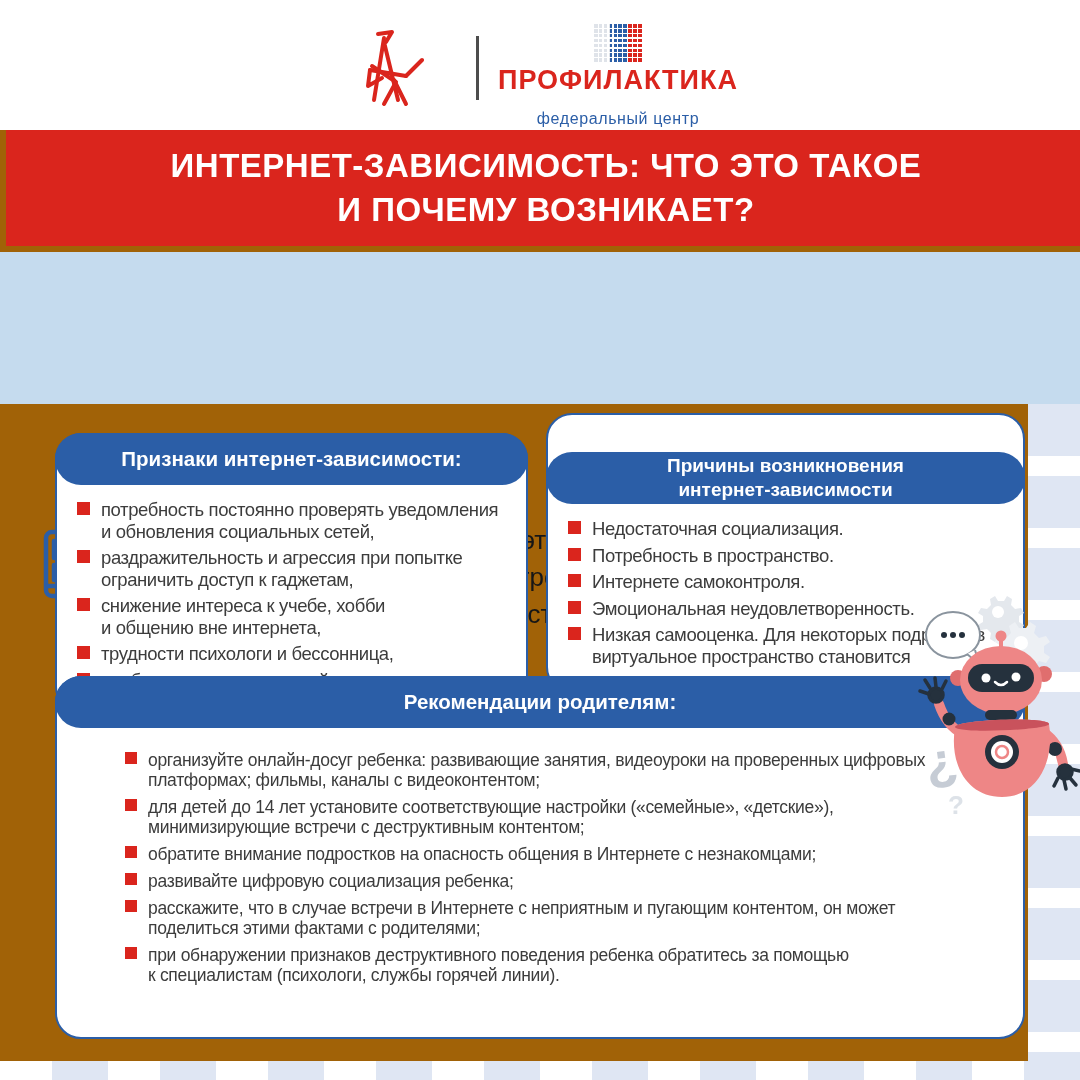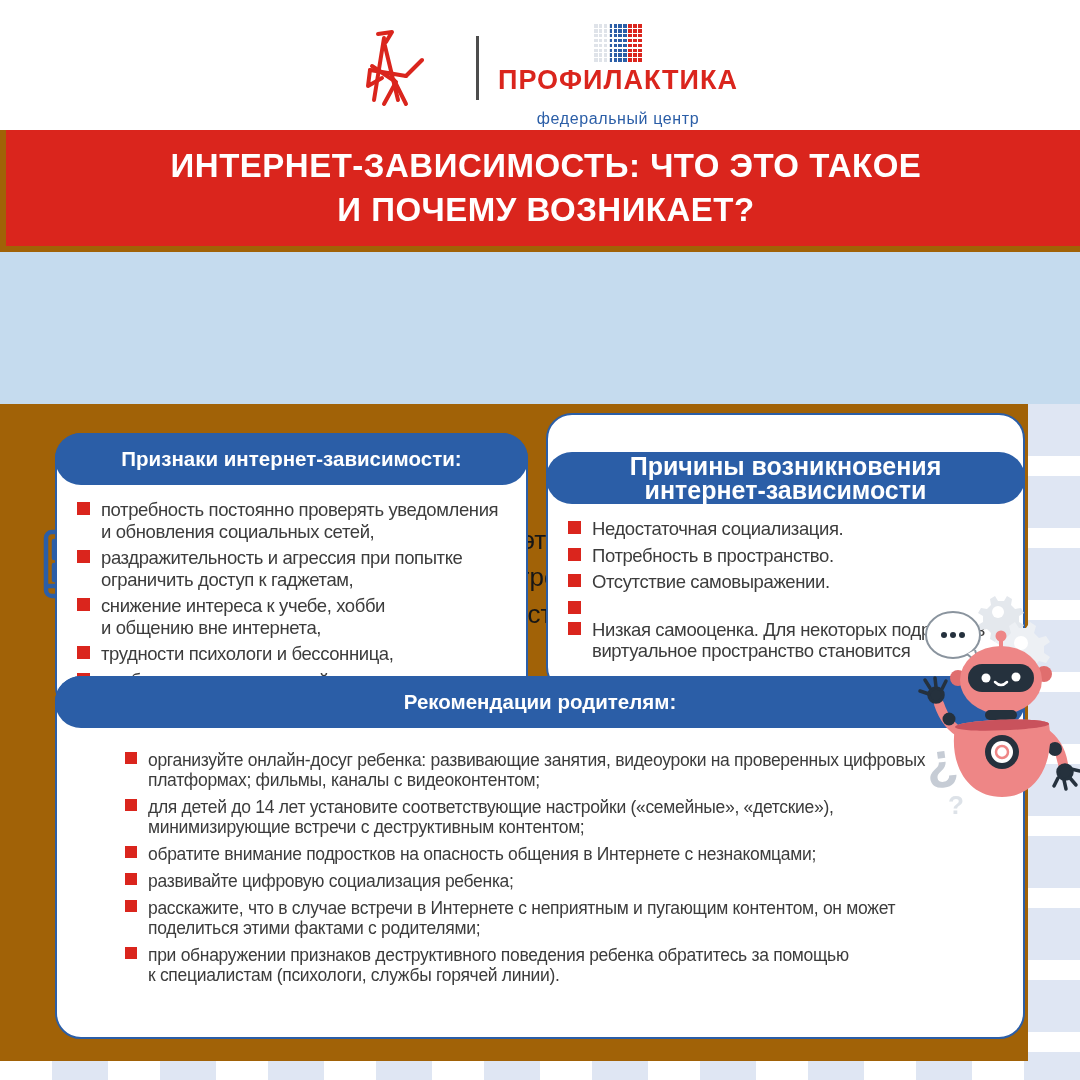--- a/index.html
+++ b/index.html
@@ -39,21 +39,21 @@
 
   
   .card{position:absolute;background:#fff;border:2px solid var(--blue);border-radius:26px;z-index:2;}
   .card-h{margin:-2px -2px 0 -2px;background:var(--blue);border-radius:26px;height:52px;
           display:flex;align-items:center;justify-content:center;text-align:center;
           color:#fff;font-weight:bold;}
   .card-signs{left:55px;top:413px;width:473px;height:280px;margin-top:20px;}
   .card-causes{left:546px;top:413px;width:479px;height:280px;}
   .card-recs{left:55px;top:676px;width:970px;height:363px;}
   .card-signs .card-h{font-size:20.5px;}
-  .card-causes .card-h{font-size:25px;line-height:24px;margin-top:37px;}
+  .card-causes .card-h{font-size:19px;line-height:24px;margin-top:37px;}
   .card-recs .card-h{font-size:20.5px;}
 
   ul.blist{list-style:none;}
   .card-signs ul.blist,.card-causes ul.blist{padding:14px 12px 0 20px;}
   .card-signs li,.card-causes li{display:flex;margin-bottom:5px;
       font-size:18.5px;line-height:21.5px;letter-spacing:-.4px;color:var(--list_text);}
   .card-recs ul.blist{padding:22px 18px 0 28px;margin-left:40px;}
   .card-recs li{display:flex;margin-bottom:7px;
       font-size:17.5px;line-height:20px;letter-spacing:-.3px;color:var(--list_text);}
   .bullet{width:13px;height:13px;background:var(--red);flex:0 0 13px;margin:3px 11px 0 0;}
@@ -175,25 +175,26 @@
           <span class="ml">Недостаточная социализация.</span>
         </li>
 
         <li>
           <span class="bullet"></span>
           <span class="ml">Потребность в пространство.</span>
         </li>
 
         <li>
           <span class="bullet"></span>
-          <span class="ml">Отсутствие самовыражении.</span>
-        </li>
-
-        <li>
-          <span class="bullet"></span>
+          <span class="ml">Интернете самоконтроля.</span>
+        </li>
+
+        <li>
+          <span class="bullet"></span>
+          <span class="ml">Эмоциональная неудовлетворенность.</span>
         </li>
 
         <li>
           <span class="bullet"></span>
           <span class="ml">Низкая самооценка. Для некоторых подростков
 виртуальное пространство становится</span>
         </li>
       </ul>
   </section>
 

